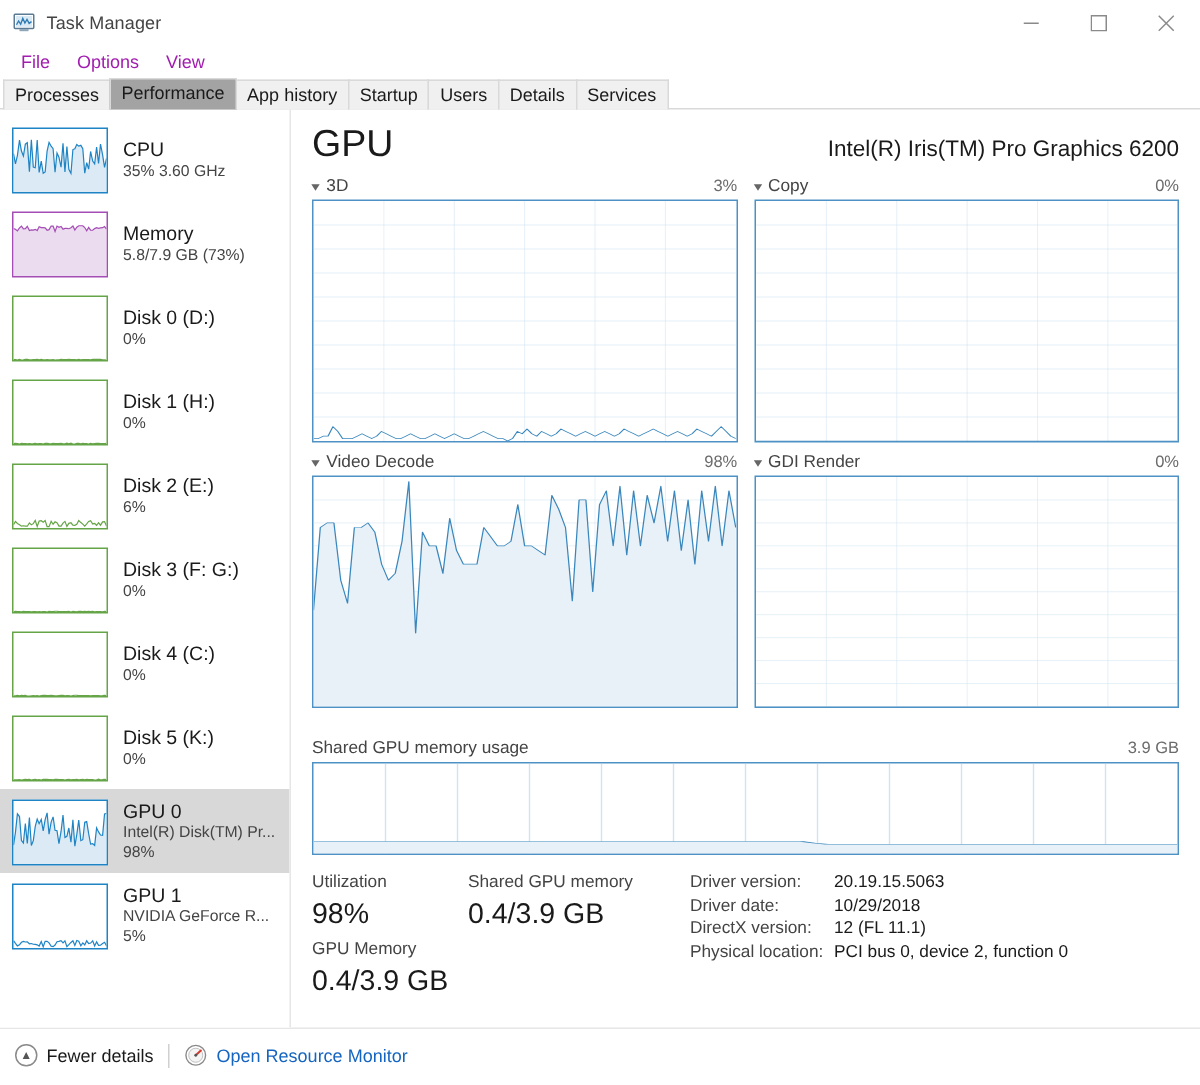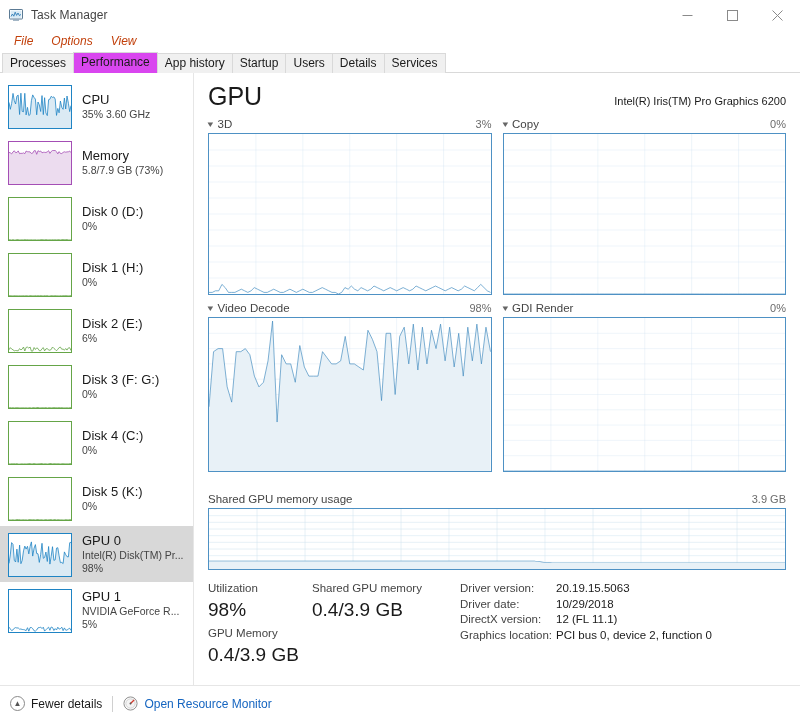--- a/index.html
+++ b/index.html
@@ -47,23 +47,22 @@
   
   #menubar {
     height: 22px;
     display: flex;
     align-items: center;
     padding-left: 5px;
     background: #ffffff;
   }
   .menuitem {
     font-size: 12px;
-    color: #c2410c;
+    color: #a21caf;
     padding: 2px 9px;
-    font-style: italic;
   }
 
   
   #tabstrip {
     height: 21px;
     position: relative;
     display: flex;
     align-items: flex-end;
     padding-left: 2px;
     background: #ffffff;
@@ -83,21 +82,21 @@
     border-bottom: none;
     background: #f0f0f0;
     margin-right: -1px;
     position: relative;
     z-index: 1;
     line-height: 14px;
     height: 20px;
     text-align: center;
   }
   .tab.active {
-    background: #d946ef;
+    background: #a3a3a3;
     z-index: 3;
     height: 21px;
     border-color: #d9d9d9;
   }
 
   
   #content {
     display: flex;
     height: 612px;
     background: #ffffff;
@@ -159,21 +158,21 @@
     padding-top: 8px;
     padding-right: 0px;
   }
   #gpu-heading {
     font-size: 25px;
     color: #1a1a1a;
     font-weight: normal;
     line-height: 30px;
   }
   #gpu-model {
-    font-size: 11px;
+    font-size: 15px;
     color: #1a1a1a;
   }
 
   .graph-row {
     display: flex;
     gap: 11px;
     margin-top: 6px;
   }
   .graph-cell { flex: 1; min-width: 0; }
   .graph-caption {
@@ -627,21 +626,21 @@
         </div>
         <div class="info-line">
           <span class="info-key">Driver date:</span>
           <span class="info-val">10/29/2018</span>
         </div>
         <div class="info-line">
           <span class="info-key">DirectX version:</span>
           <span class="info-val">12 (FL 11.1)</span>
         </div>
         <div class="info-line">
-          <span class="info-key">Graphics location:</span>
+          <span class="info-key">Physical location:</span>
           <span class="info-val">PCI bus 0, device 2, function 0</span>
         </div>
       </div>
     </div>
 
   </div>
 </div>
 
 <div id="footer">
   <div id="fewer-details">

